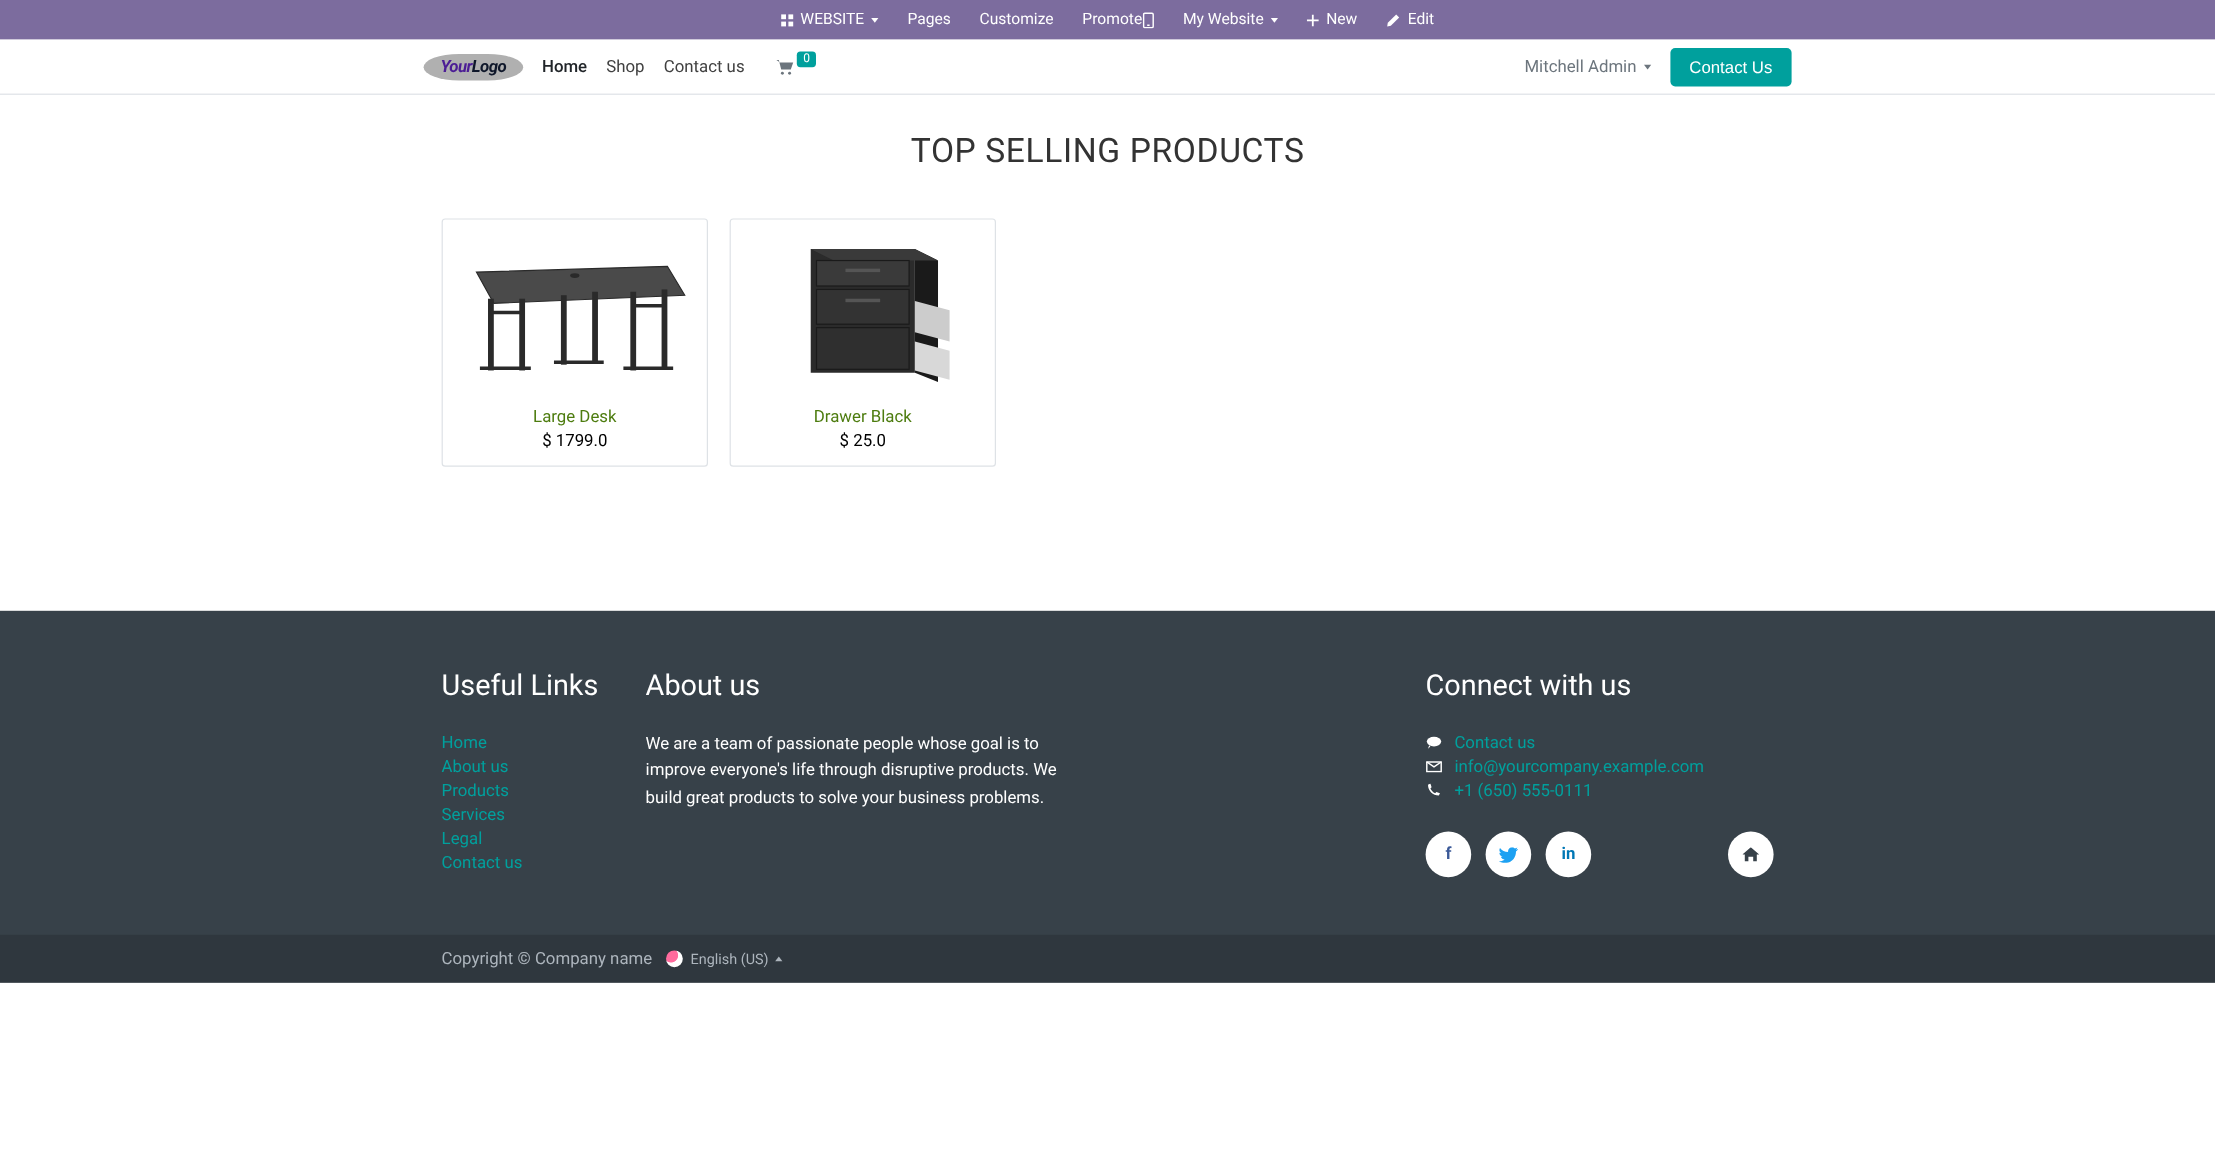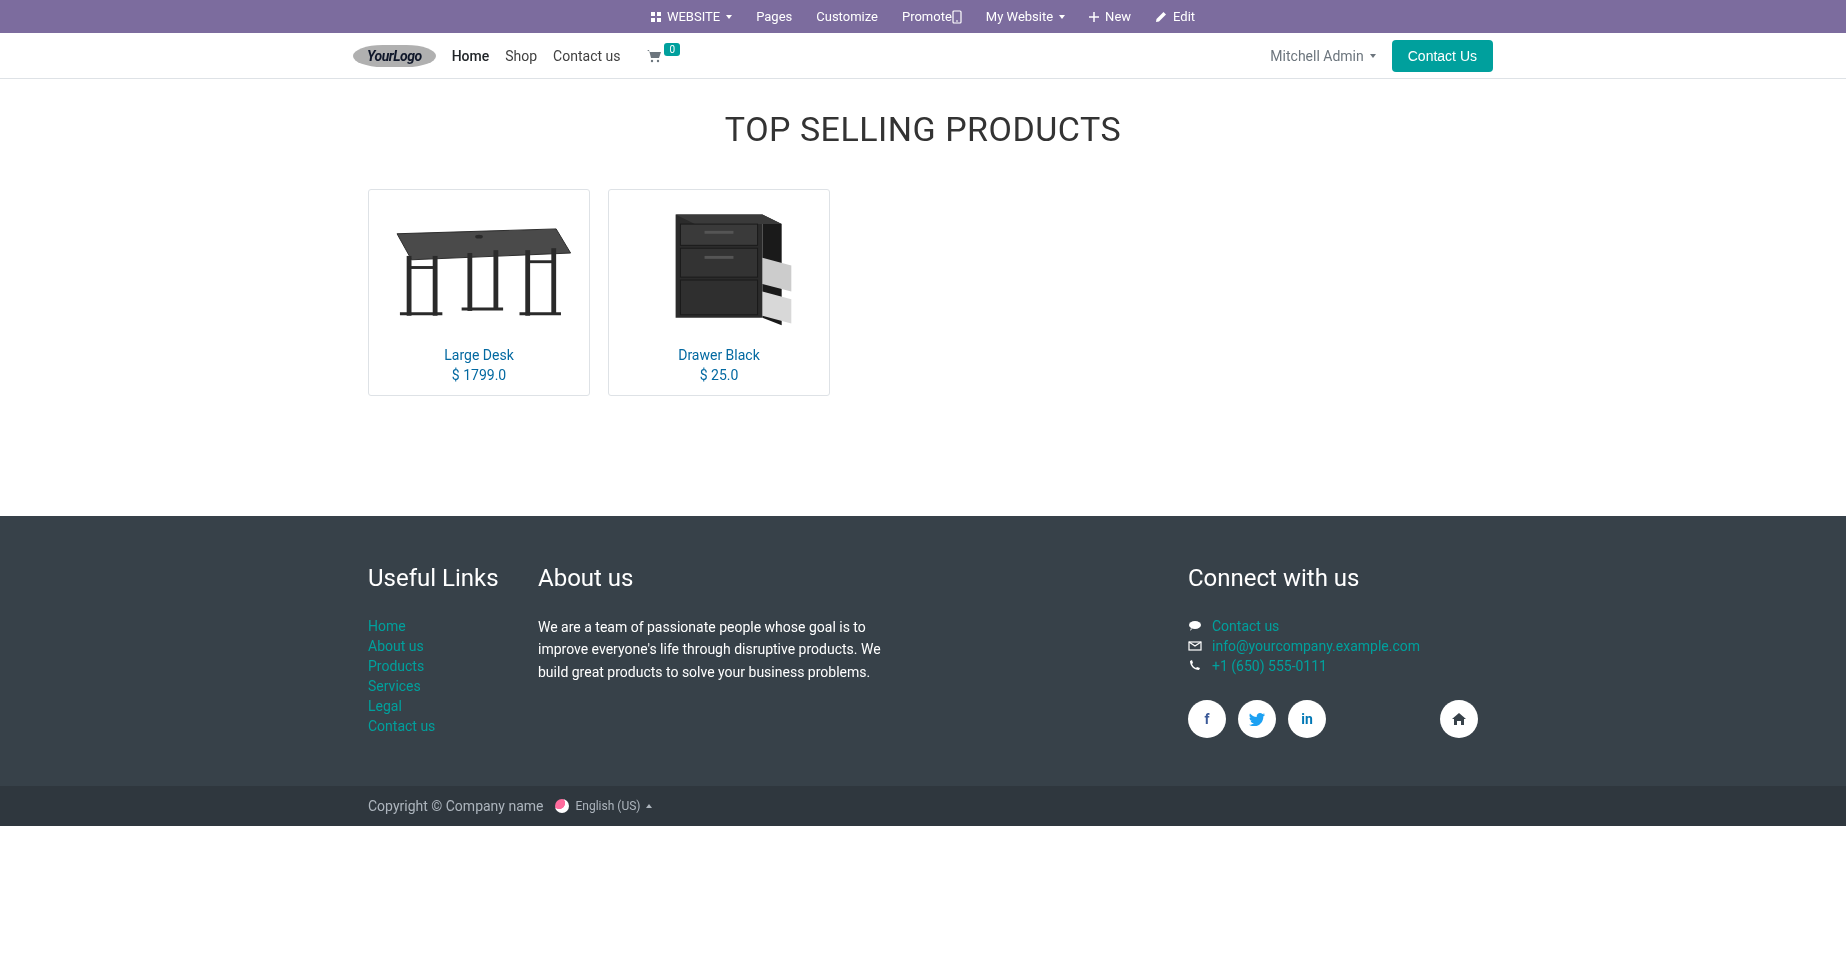--- a/index.html
+++ b/index.html
@@ -40,38 +40,38 @@
     .logo-badge {
       background: #b0b0b0;
       color: #fff;
       padding: 3px 14px;
       border-radius: 50%/70%;
       font-style: italic;
       font-weight: 700;
       font-size: 14px;
       letter-spacing: -0.5px;
     }
-    .logo-badge .logo-white { color: #0f172a; }
+    .logo-badge .logo-white { color: #4c1d95; }
     .logo-badge .logo-dark { color: #0f172a; font-style: italic; }
     .site-nav-item { color: #404040; cursor: pointer; }
     .site-nav-item.active { color: #212529; font-weight: 500; }
     .cart-wrap { display: flex; align-items: center; gap: 2px; color: #6c757d; position: relative; cursor: pointer; }
     .cart-badge { background: #00a09d; color: #fff; font-size: 10px; padding: 1px 5px; border-radius: 3px; position: relative; top: -6px; }
     .site-nav-right { display: flex; align-items: center; gap: 16px; }
     .user-dropdown { color: #6c757d; display: flex; align-items: center; gap: 6px; cursor: pointer; }
     .contact-btn { background: #00a09d; color: #fff; padding: 8px 16px; border-radius: 4px; border: none; cursor: pointer; font-size: 14px; }
 
     
     .main { max-width: 1140px; margin: 0 auto; padding: 0 15px; }
-    .section-title { text-align: center; font-size: 34px; font-weight: 400; color: #333; margin: 30px 0 40px; letter-spacing: 0.5px; }
+    .section-title { text-align: center; font-size: 28px; font-weight: 400; color: #333; margin: 30px 0 40px; letter-spacing: 0.5px; }
     .products-row { display: flex; gap: 18px; margin-bottom: 120px; }
     .product-card { width: 222px; border: 1px solid #dee2e6; border-radius: 3px; overflow: hidden; background: #fff; cursor: pointer; }
     .product-image { width: 100%; height: 155px; display: flex; align-items: center; justify-content: center; padding: 10px; }
-    .product-name { text-align: center; color: #0369a1; font-size: 14px; padding: 2px 0; }
-    .product-price { text-align: center; color: #0369a1; font-size: 14px; padding: 2px 0 12px; }
+    .product-name { text-align: center; color: #4d7c0f; font-size: 14px; padding: 2px 0; }
+    .product-price { text-align: center; color: #000000; font-size: 14px; padding: 2px 0 12px; }
 
     
     .footer { background: #374149; color: #fff; padding: 48px 0 0; }
     .footer-inner { max-width: 1140px; margin: 0 auto; display: flex; gap: 30px; padding: 0 15px; }
     .footer-col h3 { font-size: 24px; font-weight: 400; margin-bottom: 24px; color: #fff; }
     .footer-col { flex: 1; }
     .footer-col.links { flex: 0 0 140px; }
     .footer-col.about { flex: 0 0 350px; }
     .footer-col.spacer { flex: 1; }
     .footer-col.connect { flex: 0 0 290px; }

